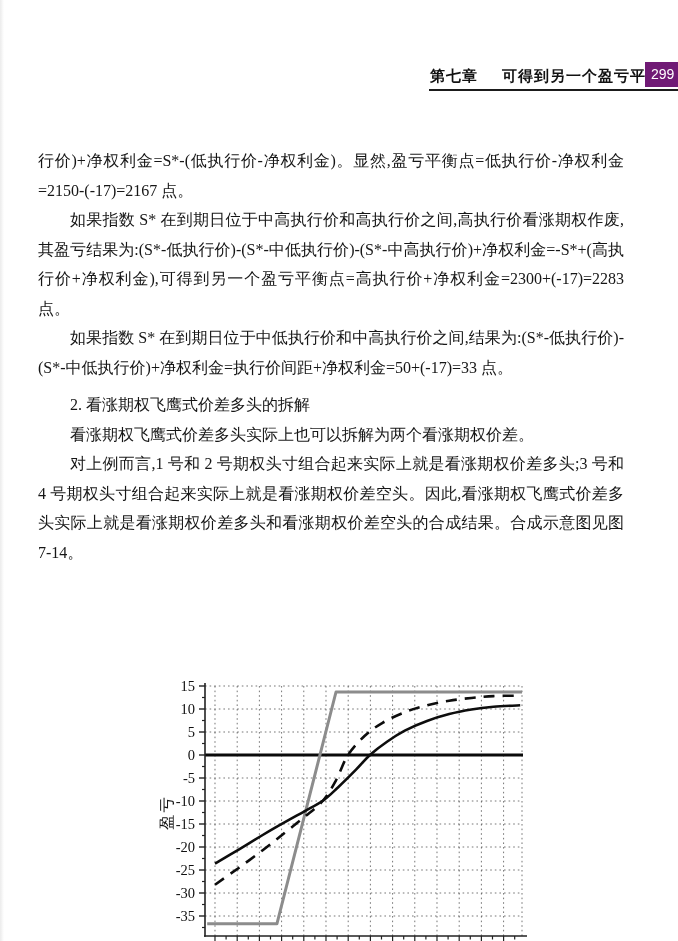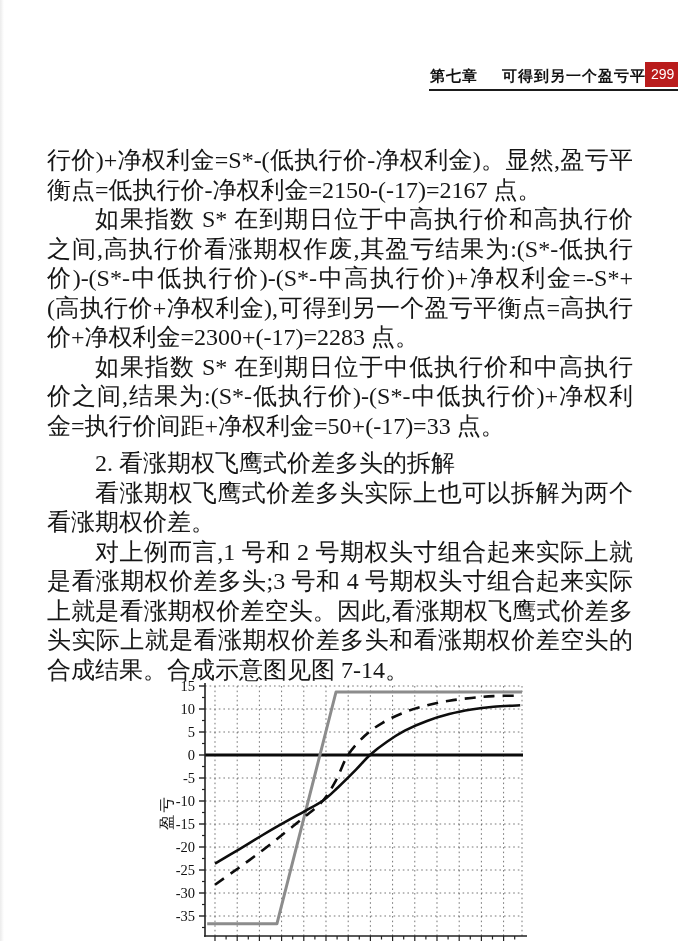--- a/index.html
+++ b/index.html
@@ -22,29 +22,29 @@
   .running-head{position:absolute;left:0;top:0;width:100%;height:100px;}
   .head-text{
     position:absolute;left:430px;top:67px;
     font-family:"Liberation Sans","DejaVu Sans",sans-serif;
     font-weight:600;font-size:15px;color:#111;letter-spacing:1px;
     white-space:nowrap;
   }
   .head-text .chapter{margin-right:24px;}
   .page-badge{
     position:absolute;right:0;top:62px;width:33px;height:25px;
-    background:#b91c1c;color:#fff;
+    background:#701a75;color:#fff;
     font-family:"Liberation Sans","DejaVu Sans",sans-serif;
     font-size:14px;line-height:25px;padding-left:6px;box-sizing:border-box;
   }
   .head-rule{position:absolute;left:429px;right:0;top:89px;height:2px;background:#1b1b1b;}
   
   .body-text{
-    position:absolute;left:47px;top:146px;width:586px;
-    font-size:24px;line-height:29.5px;
+    position:absolute;left:38px;top:146px;width:586px;
+    font-size:16px;line-height:29.5px;
     text-align:justify;
   }
   .body-text p{margin:0;}
   .body-text p.indent{text-indent:2em;}
   .body-text p.bold{
     font-family:"Liberation Sans","DejaVu Sans",sans-serif;
     font-weight:700;color:#000;
   }
   .body-text p.space-before{margin-top:8px;}
   

